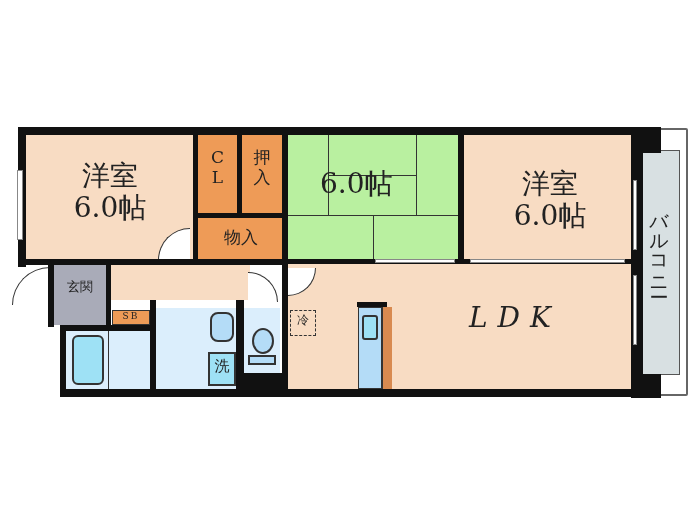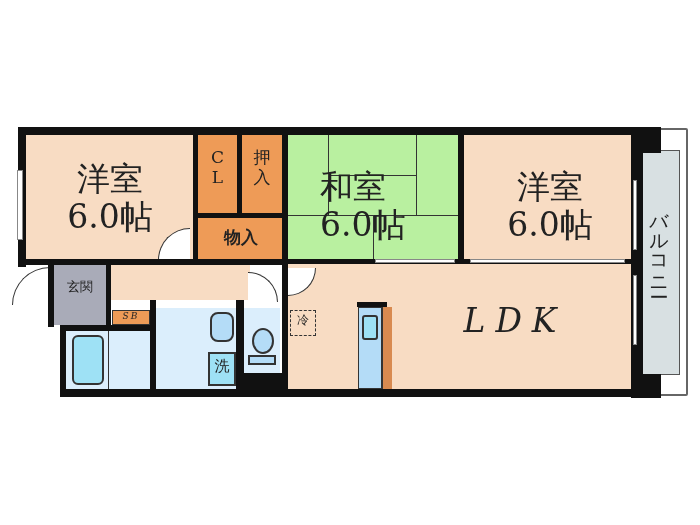--- a/index.html
+++ b/index.html
@@ -1,21 +1,21 @@
 <!DOCTYPE html>
 <html><head>
 <meta charset="utf-8">
 <style>
   html,body{margin:0;padding:0;background:#ffffff;}
   body{width:700px;height:525px;position:relative;overflow:hidden;font-family:"DejaVu Serif","Liberation Serif",serif;}
   .plan{position:absolute;left:0;top:0;width:700px;height:525px;}
   .abs{position:absolute;box-sizing:border-box;}
   .wall{background:#111;}
   .room-label{position:absolute;text-align:center;color:#222;line-height:1.15;white-space:nowrap;}
-  .big{font-size:33px;}
+  .big{font-size:28px;}
   .mid{font-size:17px;}
   .win{background:#fff;border:1px solid #888;}
 </style>
 </head>
 <body>
 
 <div class="plan">
 
   <div class="abs" style="left:632px;top:128px;width:56px;height:268px;background:#fff;border:2px solid #666;border-radius:2px;"></div>
   <div class="abs" style="left:640px;top:150px;width:40px;height:225px;background:#d8e0e2;border:1px solid #555;"></div>
@@ -48,33 +48,32 @@
   <div class="abs wall" style="left:237px;top:135px;width:5px;height:80px;"></div>
 
   <div class="abs" style="left:242px;top:135px;width:40px;height:78px;background:#ee9b57;"></div>
   <div class="room-label mid" style="left:242px;top:148px;width:40px;">
     <div>押</div>
     <div>入</div>
   </div>
   <div class="abs wall" style="left:198px;top:213px;width:88px;height:5px;"></div>
 
   <div class="abs" style="left:198px;top:218px;width:86px;height:41px;background:#ee9b57;"></div>
-  <div class="room-label mid" style="left:198px;top:228px;width:86px;font-weight:bold;">物入</div>
+  <div class="room-label mid" style="left:198px;top:228px;width:86px;">物入</div>
   <div class="abs wall" style="left:282px;top:127px;width:6px;height:140px;"></div>
 
   <div class="abs" style="left:288px;top:135px;width:170px;height:125px;background:#b9f0a0;"></div>
   <div class="abs" style="left:288px;top:135px;width:170px;height:125px;">
     <div class="abs" style="left:40px;top:0;width:1px;height:80px;background:#333;"></div>
     <div class="abs" style="left:128px;top:0;width:1px;height:80px;background:#333;"></div>
     <div class="abs" style="left:40px;top:40px;width:88px;height:1px;background:#333;"></div>
     <div class="abs" style="left:0;top:80px;width:170px;height:1px;background:#333;"></div>
     <div class="abs" style="left:85px;top:80px;width:1px;height:45px;background:#333;"></div>
   </div>
   <div class="room-label big" style="left:320px;top:168px;width:100px;text-align:left;">
-    <div>和室</div>
     <div>6.0帖</div>
   </div>
   <div class="abs wall" style="left:458px;top:127px;width:6px;height:140px;"></div>
 
   <div class="abs" style="left:464px;top:135px;width:167px;height:125px;background:#f8dcc3;"></div>
   <div class="room-label big" style="left:495px;top:168px;width:110px;">
     <div>洋室</div>
     <div>6.0帖</div>
   </div>
   <div class="abs wall" style="left:288px;top:259px;width:350px;height:5px;"></div>
@@ -85,21 +84,21 @@
 
   <div class="abs" style="left:110px;top:265px;width:140px;height:35px;background:#f8dcc3;"></div>
 
   <div class="abs" style="left:12px;top:267px;width:38px;height:38px;border:1px solid #333;border-left:none;border-bottom:none;border-top-right-radius:38px;background:#fff;transform:scaleX(-1);"></div>
   <div class="abs wall" style="left:48px;top:265px;width:6px;height:62px;"></div>
   <div class="abs" style="left:54px;top:265px;width:52px;height:60px;background:#a9abb8;"></div>
   <div class="room-label" style="left:58px;top:280px;width:44px;font-size:13px;">玄関</div>
   <div class="abs wall" style="left:106px;top:265px;width:5px;height:65px;"></div>
 
   <div class="abs" style="left:112px;top:310px;width:38px;height:15px;background:#ee9b57;border:1px solid #333;"></div>
-  <div class="room-label" style="left:112px;top:311px;width:38px;font-size:9px;letter-spacing:2px;font-style:italic;">SB</div>
+  <div class="room-label" style="left:112px;top:311px;width:38px;font-size:9px;letter-spacing:2px;">SB</div>
 
   <div class="abs wall" style="left:60px;top:325px;width:95px;height:6px;"></div>
   <div class="abs wall" style="left:60px;top:325px;width:6px;height:72px;"></div>
   <div class="abs" style="left:66px;top:331px;width:84px;height:58px;background:#dbeefc;"></div>
   <div class="abs" style="left:72px;top:335px;width:32px;height:50px;background:#9ee1f5;border:2px solid #333;border-radius:6px;"></div>
   <div class="abs" style="left:108px;top:331px;width:1px;height:58px;background:#333;"></div>
   <div class="abs wall" style="left:150px;top:300px;width:6px;height:97px;"></div>
 
   <div class="abs" style="left:156px;top:308px;width:80px;height:81px;background:#dbeefc;"></div>
   <div class="abs" style="left:210px;top:312px;width:24px;height:30px;background:#b4dcf7;border:2px solid #333;border-radius:8px;"></div>

